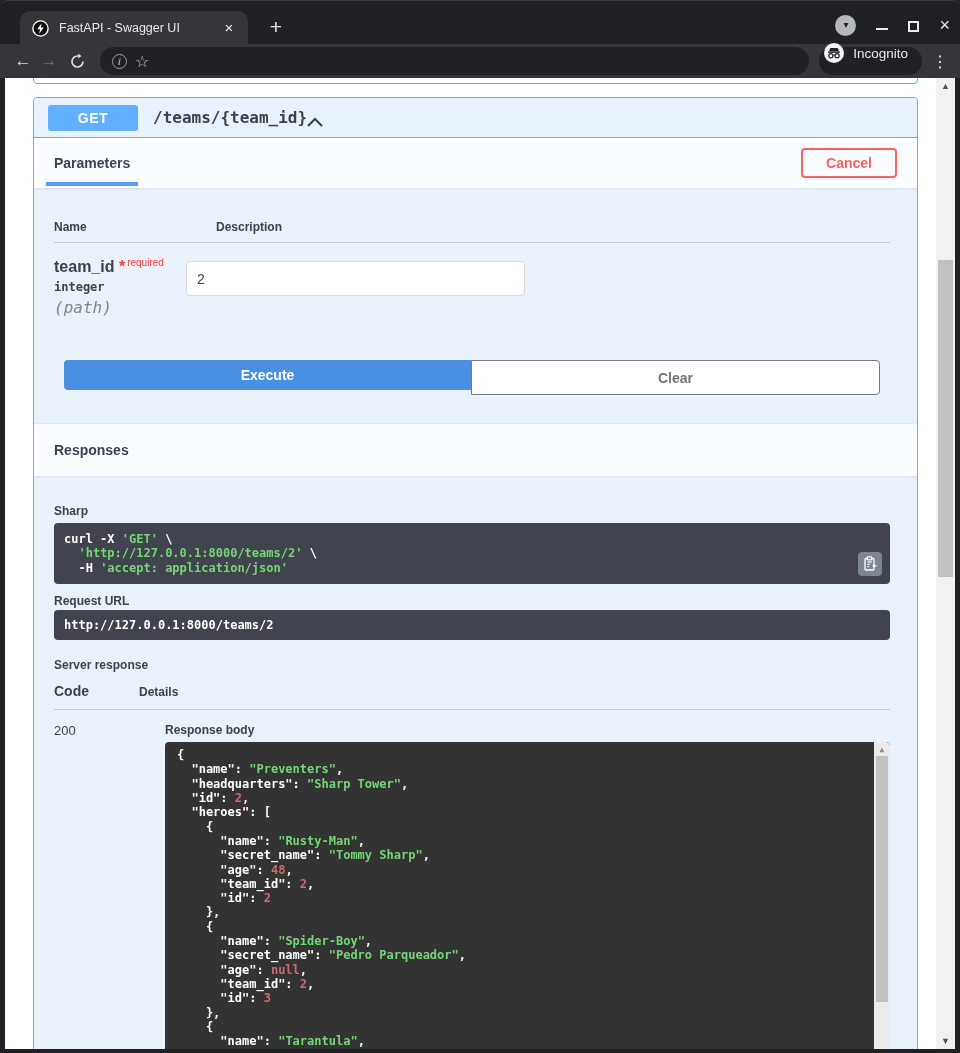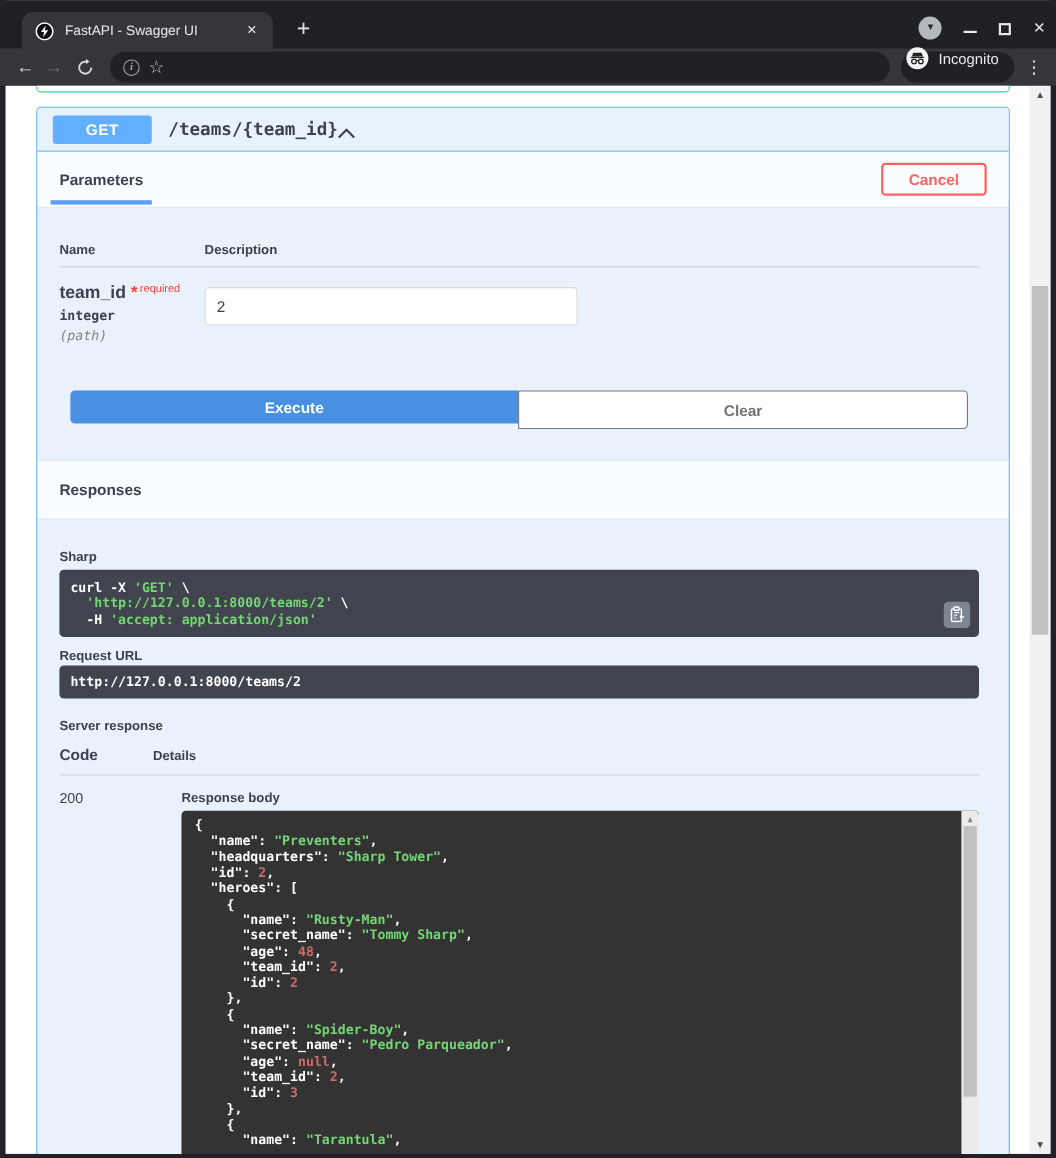--- a/index.html
+++ b/index.html
@@ -51,29 +51,29 @@
   .op-path { font-family:"DejaVu Sans Mono", monospace; font-weight:bold; font-size:16px; color:#3b4151; margin-left:15px; }
   .op-summary { font-size:13px; color:#3b4151; margin-left:15px; flex:1; }
   .chevron-up { width:16px; height:10px; }
 
   .tab-row { height:50px; background:#fafdff; display:flex; align-items:center; justify-content:space-between; padding:0 20px; box-shadow:0 1px 2px rgba(0,0,0,.08); }
   .params-tab { position:relative; font-size:14px; font-weight:bold; color:#3b4151; height:100%; display:flex; align-items:center; }
   .params-tab::after { content:""; position:absolute; left:-8px; bottom:2px; width:92px; height:4px; background:#5c9ef5; }
   .cancel-btn { width:96px; height:30px; border:2px solid #ff6060; border-radius:4px; background:transparent; color:#ff6060; font-size:14px; font-weight:bold; font-family:"Liberation Sans", sans-serif; }
 
   .params-area { padding:32px 27px 29px 20px; }
-  .cols-hdr { display:grid; grid-template-columns:132px 1fr; }
+  .cols-hdr { display:grid; grid-template-columns:132px 1fr;gap:30px; }
   .col-label { font-size:12px; font-weight:bold; color:#3b4151; }
   .hdr-divider { border-bottom:1px solid rgba(59,65,81,.2); margin-top:8px; }
   .param-row { display:grid; grid-template-columns:132px 1fr; margin-top:14px; }
   .param-name-line { font-size:16px; font-weight:bold; color:#3b4151; }
   .req-star { color:#f93e3e; }
   .req-label { color:#f93e3e; font-size:10px; vertical-align:6px; margin-left:2px; font-weight:normal; }
   .param-type { font-family:"DejaVu Sans Mono", monospace; font-size:12px; font-weight:bold; color:#3b4151; margin-top:4px; }
-  .param-in { font-family:"DejaVu Sans Mono", monospace; font-size:12px; font-style:italic; color:#848486; margin-top:4px; }
+  .param-in { font-family:"DejaVu Sans Mono", monospace; font-size:16px; font-style:italic; color:#848486; margin-top:4px; }
   .param-input { width:339px; height:35px; margin-top:4px; border:1px solid #d9d9d9; border-radius:4px; padding:0 10px; font-size:14px; color:#3b4151; background:#fff; font-family:"Liberation Sans", sans-serif; }
   .execute-row { display:flex; margin:43px 10px 0 10px; }
   .execute-btn { flex:1; height:30px; background:#4990e2; border:none; border-radius:4px 0 0 4px; color:#fff; font-size:14px; font-weight:bold; font-family:"Liberation Sans", sans-serif; }
   .clear-btn { flex:1; height:35px; background:#fff; border:1px solid #7a7a7a; border-radius:0 4px 4px 0; color:#737373; font-size:14px; font-weight:bold; font-family:"Liberation Sans", sans-serif; }
 
   .responses-hdr { height:52px; background:#fafdff; display:flex; align-items:center; padding:0 20px; box-shadow:0 1px 2px rgba(0,0,0,.08), 0 -1px 0 rgba(0,0,0,.03); }
   .responses-title { font-size:14px; font-weight:bold; color:#3b4151; }
 
   .responses-body { padding:28px 27px 0 20px; }
   .blk-label { font-size:12px; font-weight:bold; color:#3b4151; }

